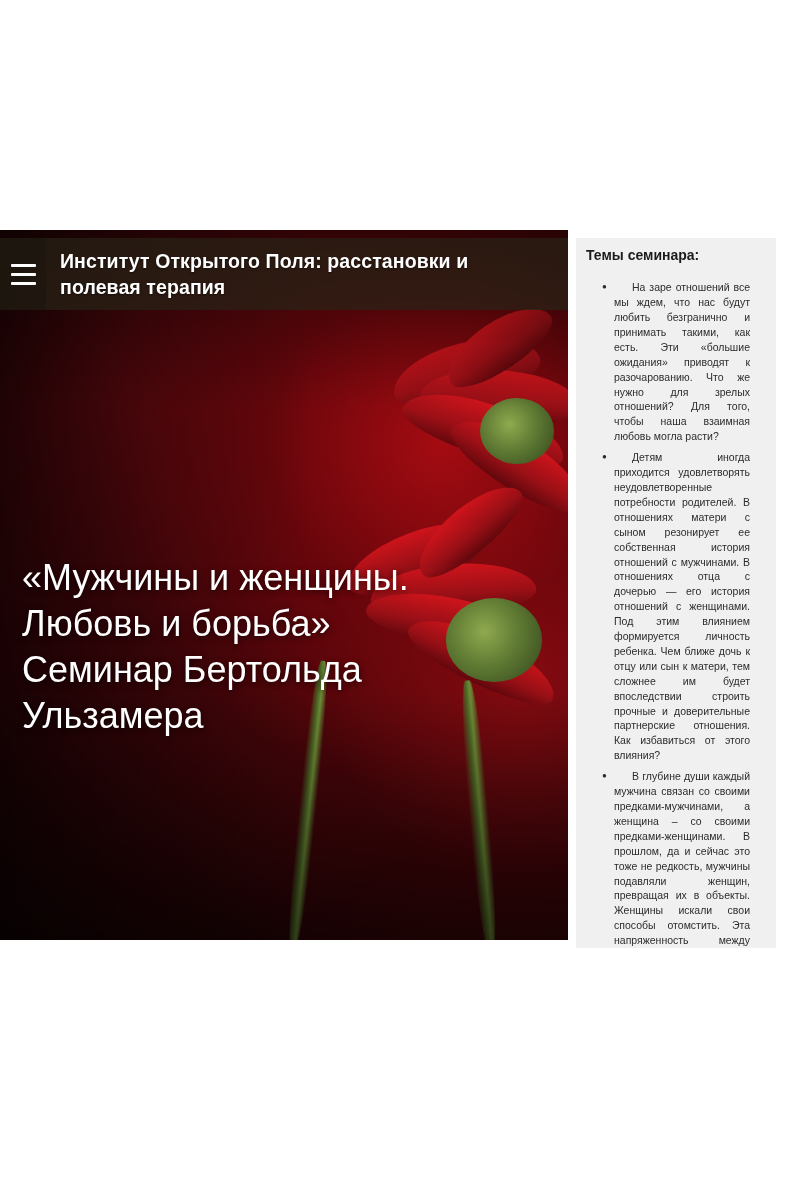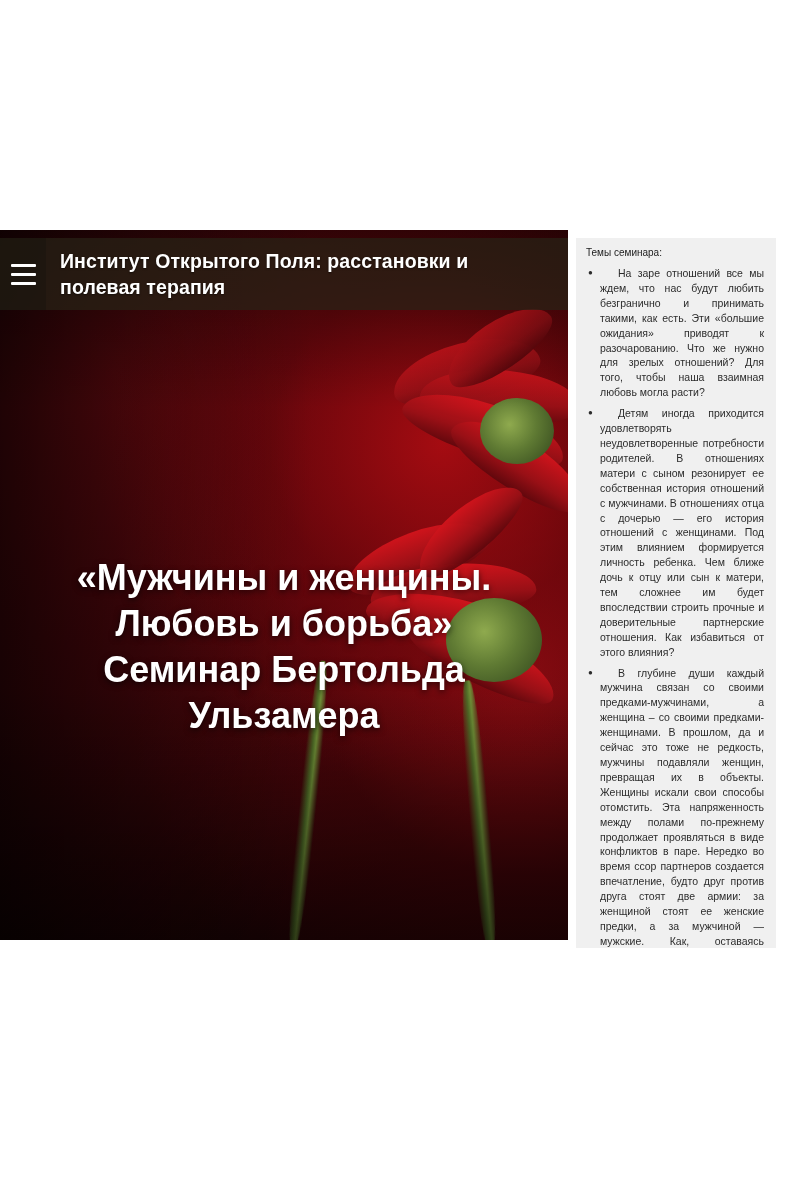--- a/index.html
+++ b/index.html
@@ -107,53 +107,53 @@
     letter-spacing: 0.1px;
     text-shadow: 0 1px 2px rgba(0,0,0,0.5);
   }
 
   
   .hero-title {
     position: absolute;
     left: 0;
     top: 555px;
     width: 568px;
-    text-align: center;
+    text-align: left;
     color: #ffffff;
     font-size: 36px;
-    font-weight: bold;
+    font-weight: normal;
     line-height: 1.28;
     text-shadow: 0 2px 6px rgba(0,0,0,0.65);
     padding: 0 22px;
     box-sizing: border-box;
     white-space: pre-line;
   }
 
   
   .sidebar {
     position: absolute;
     left: 576px;
     top: 238px;
     width: 200px;
     height: 710px;
     background: #f0f0f0;
     padding: 8px 10px 10px 10px;
     box-sizing: border-box;
     overflow: hidden;
   }
   .sidebar-heading {
-    font-size: 10px;
-    font-weight: normal;
+    font-size: 14px;
+    font-weight: bold;
     color: #1b1b1b;
     margin: 0 0 7px 0;
     line-height: 1.3;
   }
   .bullet-list {
     list-style: none;
-    margin: 2px;
+    margin: 16px;
     padding: 0;
   }
   .bullet-item {
     position: relative;
     font-size: 10.5px;
     line-height: 1.42;
     color: #2c2c2c;
     text-align: justify;
     margin: 0 0 6px 0;
     padding-left: 12px;

